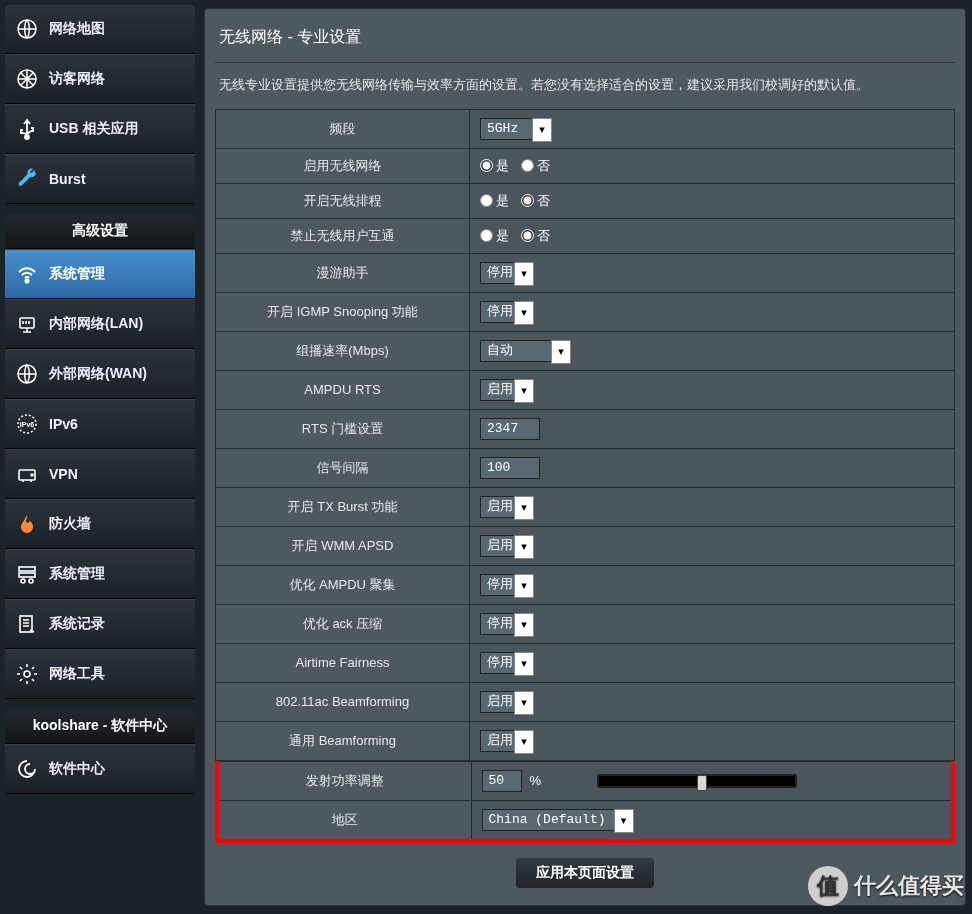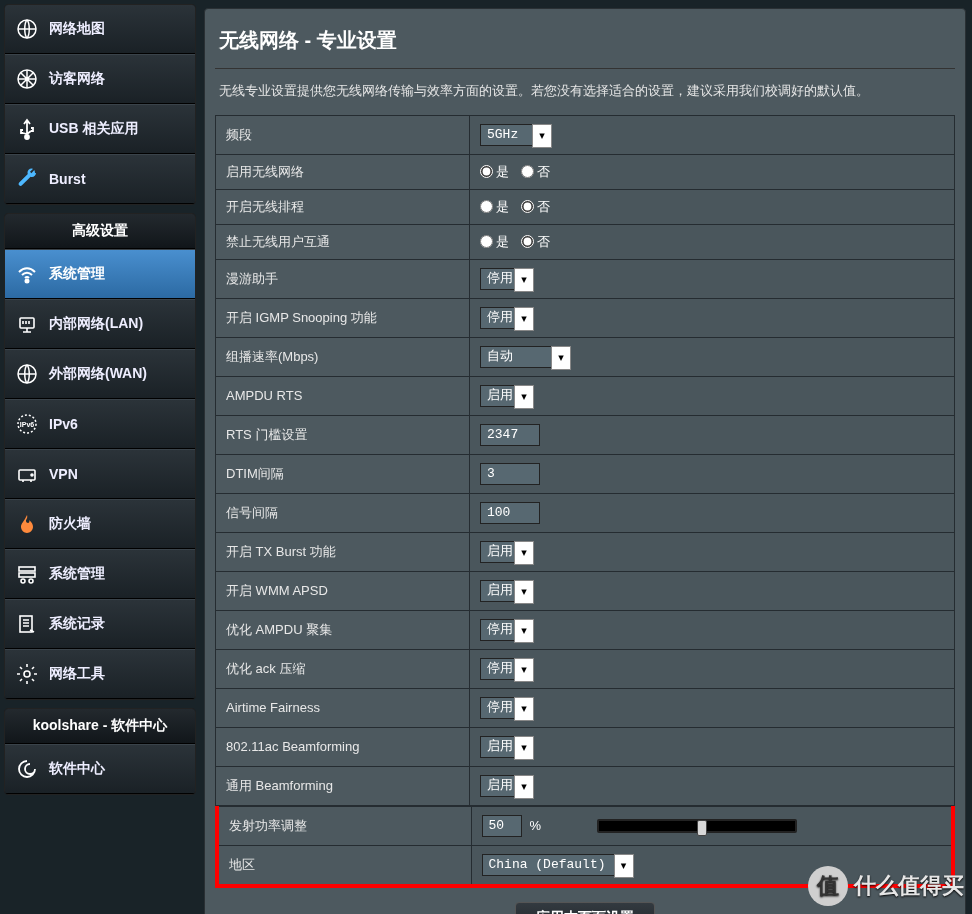--- a/index.html
+++ b/index.html
@@ -44,31 +44,31 @@
 .nav-icon svg { width: 24px; height: 24px; }
 
 
 .main { flex: 1; padding: 8px 6px 0 8px; overflow-y: auto; }
 .panel {
   background: #4d595f;
   border-radius: 4px;
   padding: 12px 10px 10px 10px;
   border: 1px solid #2a3034;
 }
-.panel-title { font-size: 20px; font-weight: bold; color: #fff; padding: 6px 4px 14px 4px; }
+.panel-title { font-size: 16px; font-weight: normal; color: #fff; padding: 6px 4px 14px 4px; }
 .panel-desc { font-size: 13px; color: #e6e6e6; padding: 0 4px 14px 4px; line-height: 1.5; }
 .hr { border: none; border-top: 1px solid #333; margin: 0 0 12px 0; }
 
 table.form { width: 100%; border-collapse: collapse; }
 table.form td, table.form th {
   border: 1px solid #252c31;
   padding: 8px 10px;
   vertical-align: middle;
 }
-table.form .label-cell { width: 254px; background: #4d595f; color: #e8e8e8; font-size: 13px; }
+table.form .label-cell { width: 254px; background: #4d595f; color: #e8e8e8; font-size: 13px; text-align: center; }
 table.form .value-cell { background: #4a565c; }
 
 select, input[type="text"] {
   background: #576871;
   border: 1px solid #222;
   color: #fff;
   font-family: "Courier New", monospace;
   font-size: 13px;
   padding: 2px 6px;
   height: 22px;
@@ -339,24 +339,20 @@
           <td class="label-cell">组播速率(Mbps)</td>
           <td class="value-cell"><span class="sel-wrap"><select style="width:91px"><option>自动</option></select></span></td>
         </tr>
         <tr>
           <td class="label-cell">AMPDU RTS</td>
           <td class="value-cell"><span class="sel-wrap"><select><option>启用</option></select></span></td>
         </tr>
         <tr>
           <td class="label-cell">RTS 门槛设置</td>
           <td class="value-cell"><input type="text" class="num" value="2347" style=""></td>
-        </tr>
-        <tr>
-          <td class="label-cell">DTIM间隔</td>
-          <td class="value-cell"><input type="text" class="num" value="3" style=""></td>
         </tr>
         <tr>
           <td class="label-cell">信号间隔</td>
           <td class="value-cell"><input type="text" class="num" value="100" style=""></td>
         </tr>
         <tr>
           <td class="label-cell">开启 TX Burst 功能</td>
           <td class="value-cell"><span class="sel-wrap"><select><option>启用</option></select></span></td>
         </tr>
         <tr>

